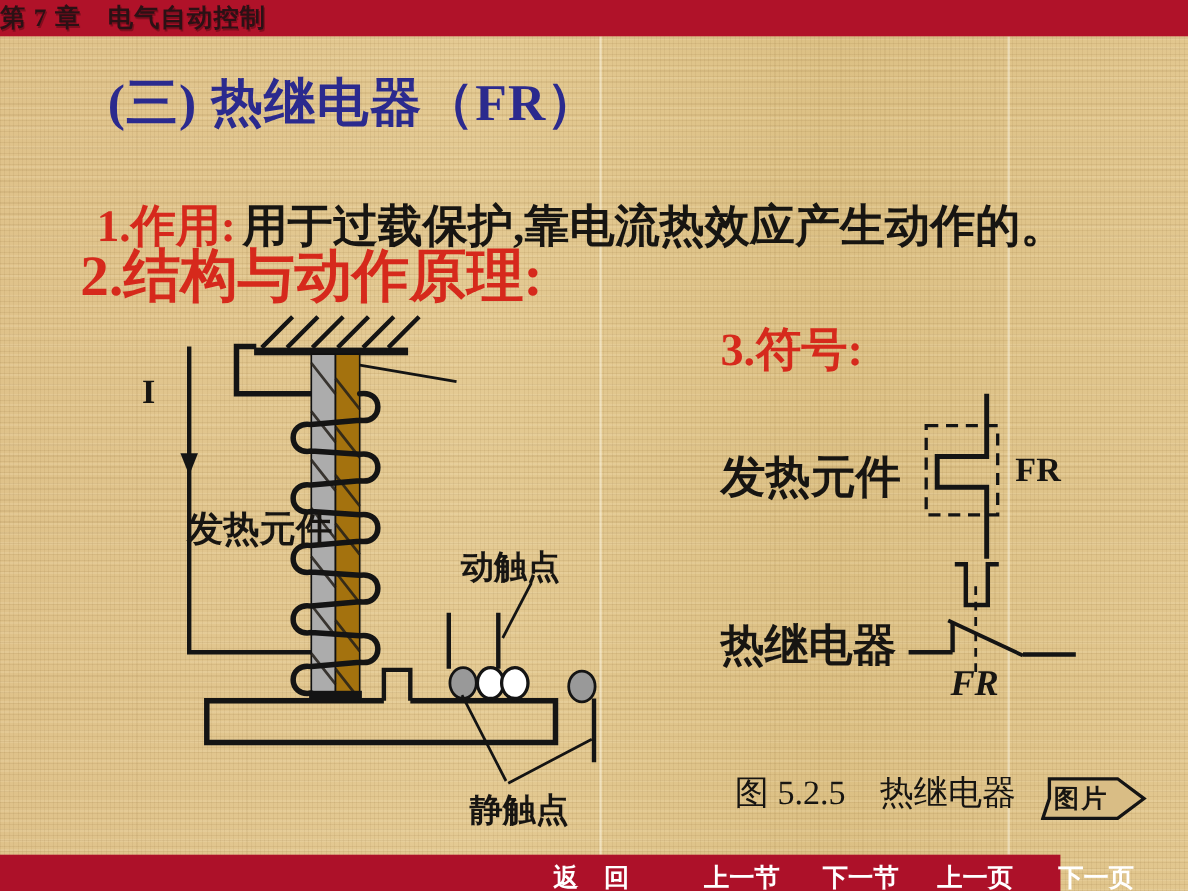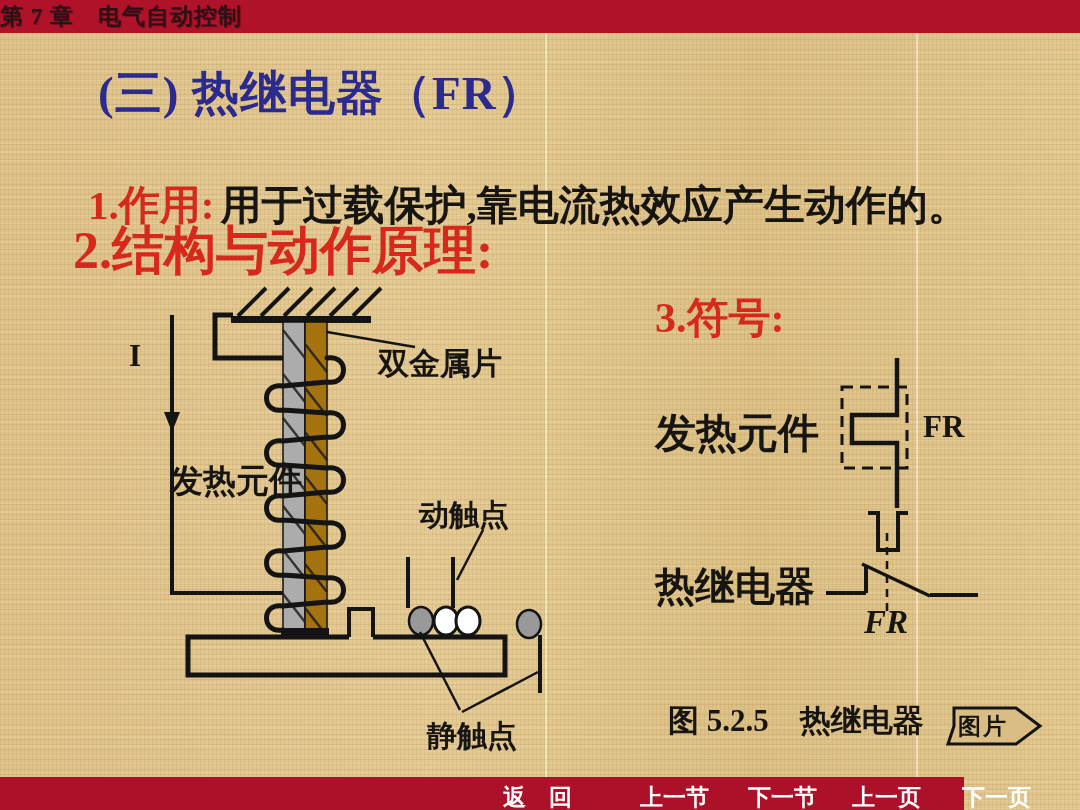--- a/index.html
+++ b/index.html
@@ -38,21 +38,21 @@
   .diag-label{position:absolute;color:#171512;font-weight:bold;white-space:nowrap;}
   .lab-current{left:129px;top:338px;font-size:31px;font-family:"Liberation Serif",serif;}
   .lab-bimetal{left:378px;top:343px;font-size:31px;}
   .lab-heater-left{left:170px;top:459px;font-size:33px;}
   .lab-moving{left:419px;top:495px;font-size:30px;}
   .lab-static{left:427px;top:716px;font-size:30px;}
   .lab-heater-sym{left:655px;top:406px;font-size:41px;}
   .lab-fr1{left:923px;top:409px;font-size:31px;font-weight:bold;}
   .lab-nc{left:655px;top:559px;font-size:40px;}
   .lab-fr2{left:864px;top:604px;font-size:33px;font-weight:bold;font-style:italic;}
-  .caption{position:absolute;left:668px;top:700px;font-size:31px;font-weight:bold;color:#171512;white-space:nowrap;}
+  .caption{position:absolute;left:668px;top:700px;font-size:31px;font-weight:normal;color:#171512;white-space:nowrap;}
   .picbtn{position:absolute;left:946px;top:703px;width:100px;height:46px;cursor:pointer;}
   .picbtn .lbl{
     position:absolute;left:12px;top:8px;font-size:23px;font-weight:bold;color:#171512;letter-spacing:2px;
   }
   .watermark{
     position:absolute;right:2px;top:745px;font-size:31px;font-weight:bold;color:#ffffff;
     font-family:"DejaVu Sans", sans-serif;white-space:nowrap;
     text-shadow:2px 3px 2px rgba(70,35,25,.85), -1px -1px 1px rgba(70,35,25,.35);
   }
   svg{position:absolute;}
@@ -108,21 +108,20 @@
     <ellipse cx="380" cy="343" rx="12" ry="14" fill="#ffffff" stroke="#141414" stroke-width="3"></ellipse>
     <ellipse cx="441" cy="346" rx="12" ry="14" fill="#999999" stroke="#141414" stroke-width="2.5"></ellipse>
     <path d="M452 357 V415" stroke="#141414" stroke-width="4" fill="none"></path>
 
     <path d="M239 54 L327 69" stroke="#141414" stroke-width="2.5" fill="none"></path>
     <path d="M395 252 L369 302" stroke="#141414" stroke-width="2.5" fill="none"></path>
     <path d="M332 354 L372 432 M450 394 L374 434" stroke="#141414" stroke-width="2.5" fill="none"></path>
   </svg>
 
   <div class="diag-label lab-current">I</div>
-  <div class="diag-label lab-bimetal">双金属片</div>
   <div class="diag-label lab-heater-left">发热元件</div>
   <div class="diag-label lab-moving">动触点</div>
   <div class="diag-label lab-static">静触点</div>
 
   <svg style="left:820px;top:350px" width="200" height="330" viewBox="0 0 200 330">
 
     <path d="M77 8 V65 H32 V93 H77 V158" stroke="#141414" stroke-width="4.5" fill="none"></path>
     <rect x="22" y="37" width="65" height="81" fill="none" stroke="#141414" stroke-width="3" stroke-dasharray="11 7"></rect>
 
     <path d="M48 163 H58 V200 H78 V163 H88" stroke="#141414" stroke-width="4" fill="none"></path>

